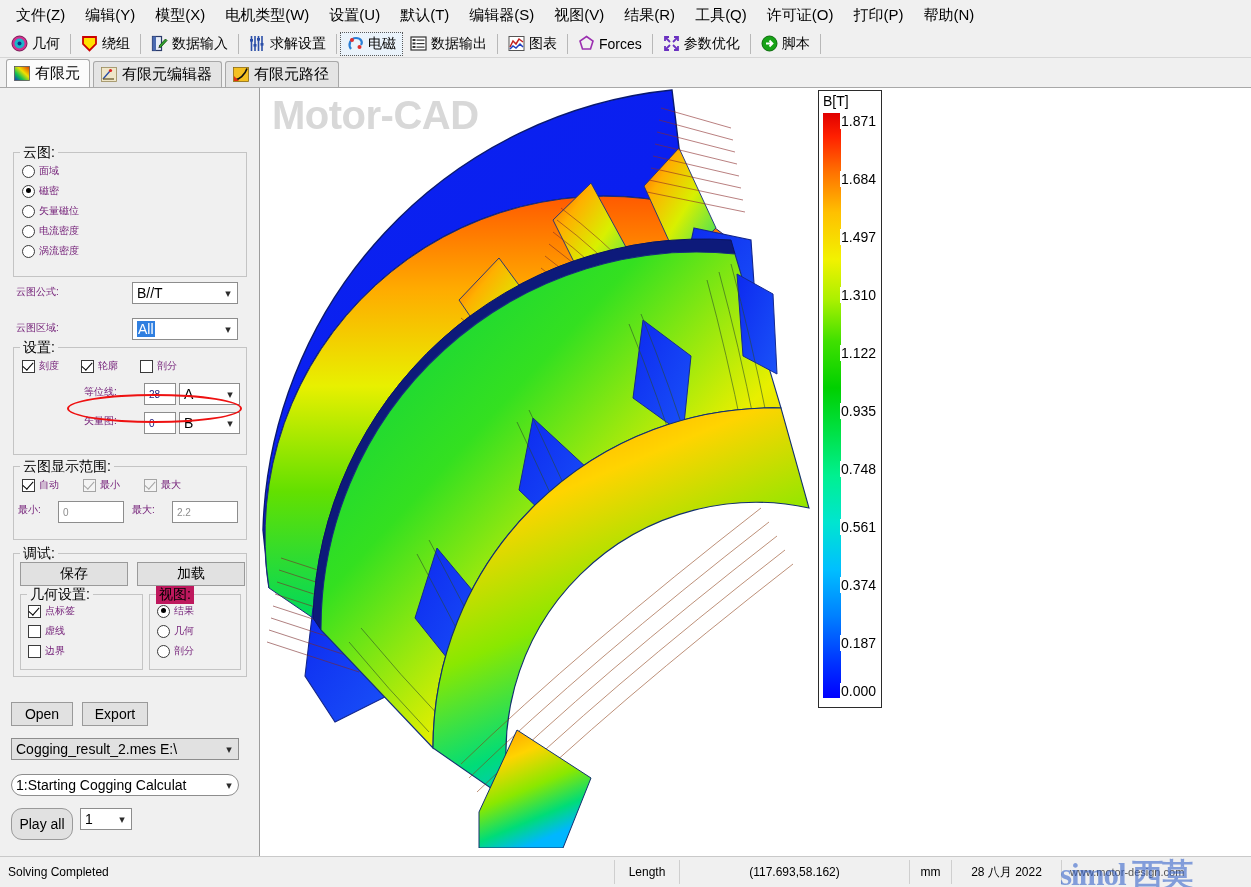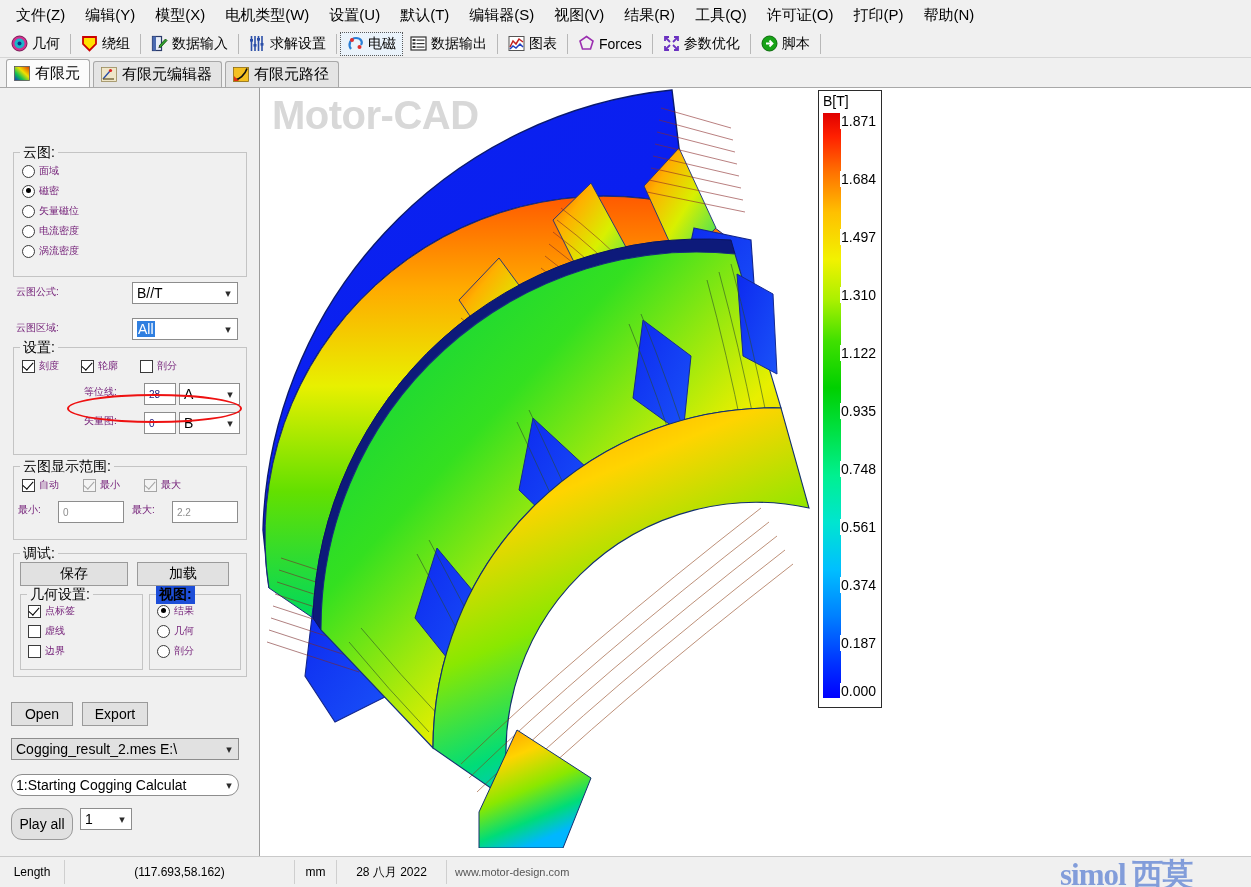--- a/index.html
+++ b/index.html
@@ -589,21 +589,21 @@
           <span>2.2</span>
         </div>
       </div>
 
       <div class="gbox" style="left:13px; top:465px; width:234px; height:124px;">
         <div class="gbox-title">调试:</div>
 
         <div class="pbtn" style="position:absolute; left:6px; top:8px; width:108px; height:24px;">
           <span>保存</span>
         </div>
-        <div class="pbtn" style="position:absolute; left:123px; top:8px; width:92px; height:24px;">
+        <div class="pbtn" style="position:absolute; left:123px; top:8px; width:108px; height:24px;">
           <span>加载</span>
         </div>
 
         <div class="gbox" style="left:6px; top:40px; width:123px; height:76px;">
           <div class="gbox-title" style="background:#f0f0f0;">几何设置:</div>
           <div style="position:absolute; left:7px; top:6px;">
             <div class="check-row">
               <span class="chk checked"></span>
               <span class="lbl">点标签</span>
             </div>
@@ -612,21 +612,21 @@
               <span class="lbl">虚线</span>
             </div>
             <div class="check-row">
               <span class="chk"></span>
               <span class="lbl">边界</span>
             </div>
           </div>
         </div>
 
         <div class="gbox" style="left:135px; top:40px; width:92px; height:76px;">
-          <div class="gbox-title" style="background:#1d4ed8;font-weight:bold;">视图:</div>
+          <div class="gbox-title" style="background:#be185d;">视图:</div>
           <div style="position:absolute; left:7px; top:6px;">
             <div class="radio-row">
               <span class="radio checked"></span>
               <span class="lbl">结果</span>
             </div>
             <div class="radio-row">
               <span class="radio"></span>
               <span class="lbl">几何</span>
             </div>
             <div class="radio-row">
@@ -843,20 +843,21 @@
         <div class="cb-tick" style="top:370px;">0.748</div>
         <div class="cb-tick" style="top:428px;">0.561</div>
         <div class="cb-tick" style="top:486px;">0.374</div>
         <div class="cb-tick" style="top:544px;">0.187</div>
         <div class="cb-tick" style="top:592px;">0.000</div>
       </div>
     </div>
   </div>
 
   <div class="statusbar">
+    <div class="sb-cell sb-first">Solving Completed</div>
     <div class="sb-cell sb-len">Length</div>
     <div class="sb-cell sb-coord">(117.693,58.162)</div>
     <div class="sb-cell sb-unit">mm</div>
     <div class="sb-cell sb-date">28 八月 2022</div>
     <div class="sb-cell sb-url">www.motor-design.com</div>
   </div>
 
   <div class="watermark">simol 西莫</div>
 </div>
 

